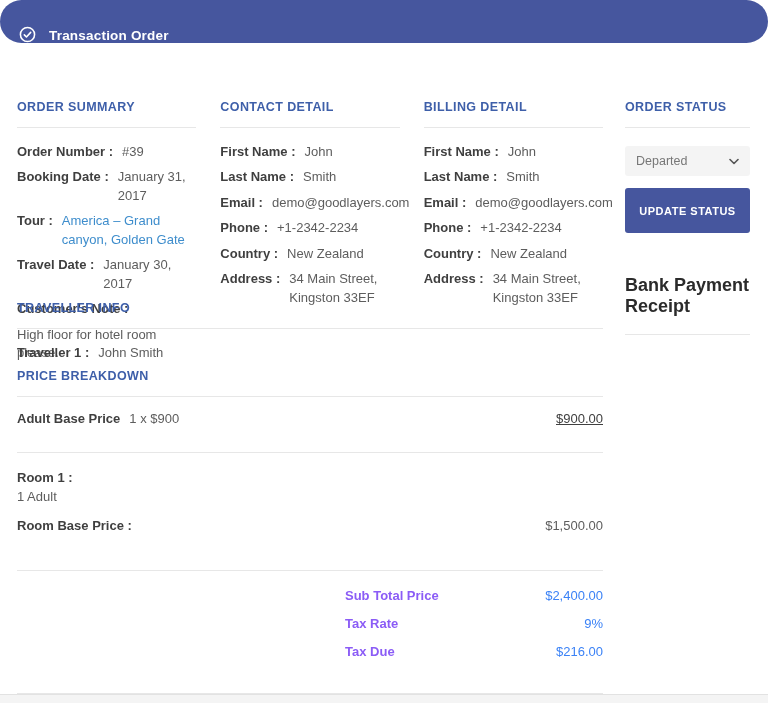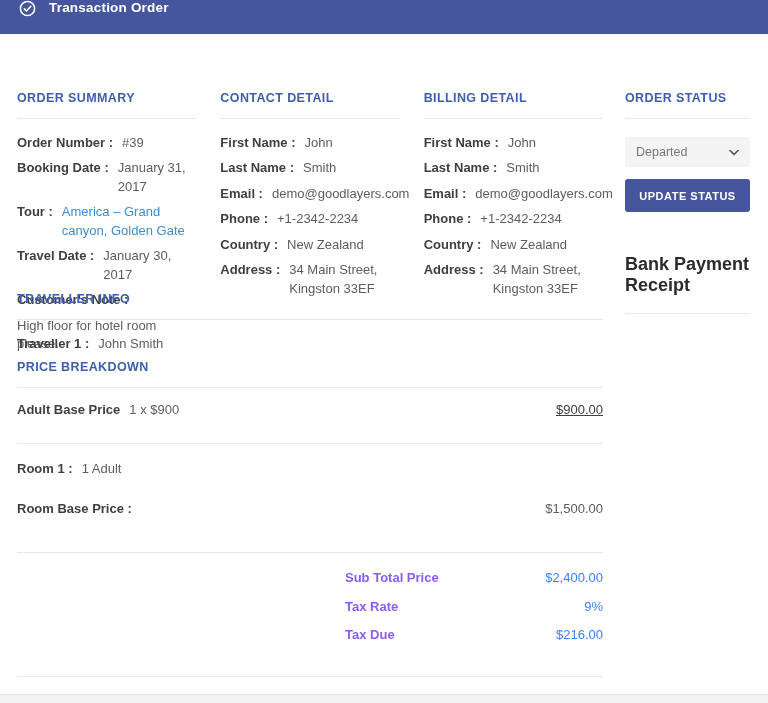--- a/index.html
+++ b/index.html
@@ -7,24 +7,25 @@
     width: 768px; height: 703px;
     position: relative; overflow: hidden;
     background: #ffffff;
     font-family: "Liberation Sans", "DejaVu Sans", sans-serif;
     font-size: 13px;
     -webkit-font-smoothing: antialiased;
   }
 
   
   .topbar {
-    height: 34px;
+    height: 43px;
     background: var(--accent, #46569e);
-    display: flex; align-items: flex-start;
+    display: flex; align-items: flex-end;
     padding-left: 19px;
+    border-radius: 22px;
   }
   .topbar .check-icon { width: 17px; height: 17px; display: block; }
   .topbar .title {
     color: #ffffff; font-weight: 700; font-size: 13.5px;
     margin-left: 13px; letter-spacing: .2px;
   }
 
   
   .page {
     display: flex;
@@ -80,21 +81,21 @@
     background: #f4f4f4;
     border-radius: 3px;
     display: flex; align-items: center; justify-content: space-between;
     padding: 0 11px;
     color: #777777; font-size: 12.5px;
     cursor: pointer;
   }
   .select-box svg { display: block; }
   .update-btn {
     margin-top: 12px;
-    width: 100%; height: 33px;
+    width: 100%; height: 45px;
     background: var(--accent, #46569e);
     border: 0; border-radius: 3px;
     color: #ffffff; font-family: inherit;
     font-size: 11px; font-weight: 700; letter-spacing: .5px;
     cursor: pointer;
     text-align: center;
   }
   .receipt-heading {
     margin: 42px 0 0 0;
     font-size: 18px; font-weight: 700; color: #2b2b2b;
@@ -226,21 +227,21 @@
       <hr class="hr">
 
       <div class="price-row">
         <span class="lbl">Adult Base Price</span>
         <span class="detail">1 x $900</span>
         <span class="amount">$900.00</span>
       </div>
       <hr class="hr">
 
       <div style="padding: 16px 0 14px 0;">
-        <div class="row" style="margin-bottom:21px;">
+        <div class="row" style="margin-bottom:11px;flex-direction:column;">
           <span class="lbl">Room 1 :</span>
           <span class="val">1 Adult</span>
         </div>
         <div class="row" style="margin-bottom:8px;">
           <span class="lbl">Room Base Price :</span>
           <span class="val" style="margin-left:auto;">$1,500.00</span>
         </div>
       </div>
       <hr class="hr">
 

